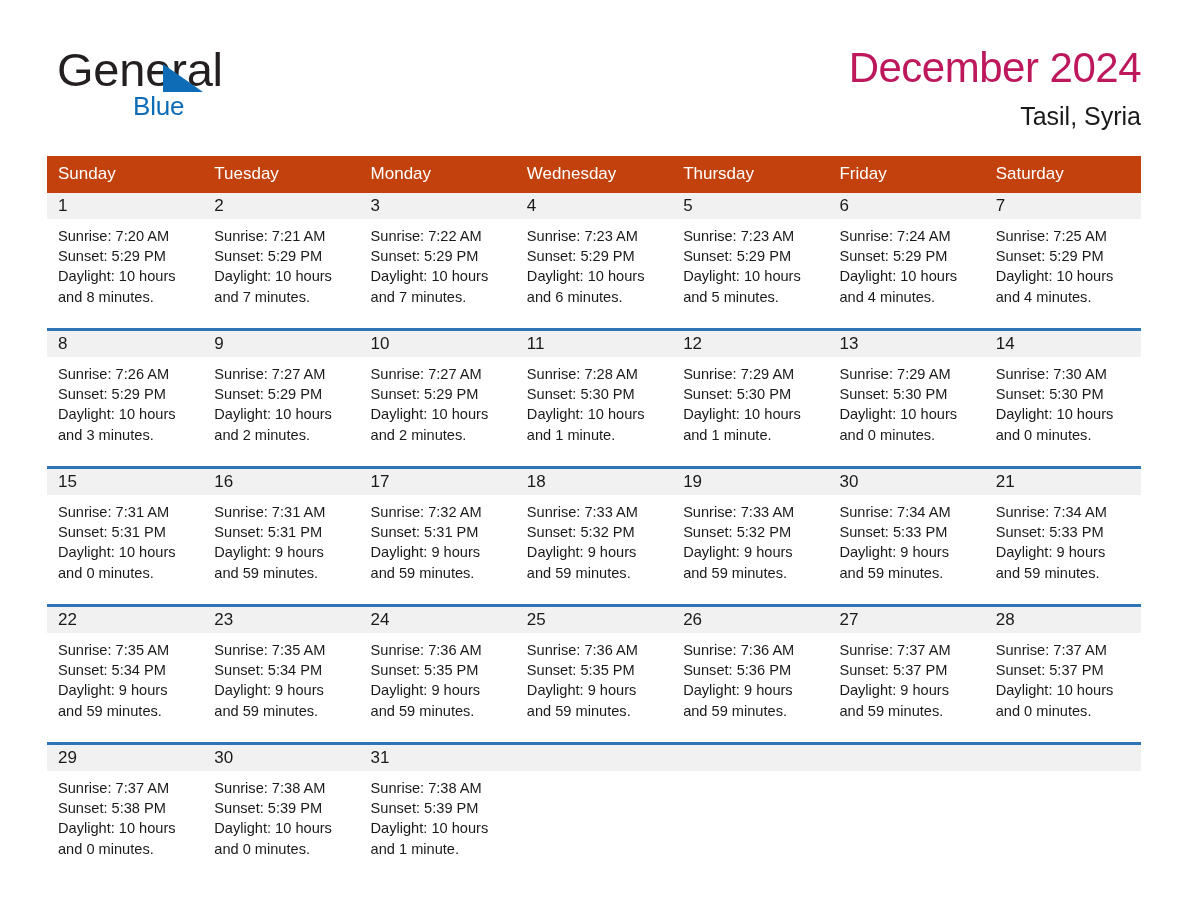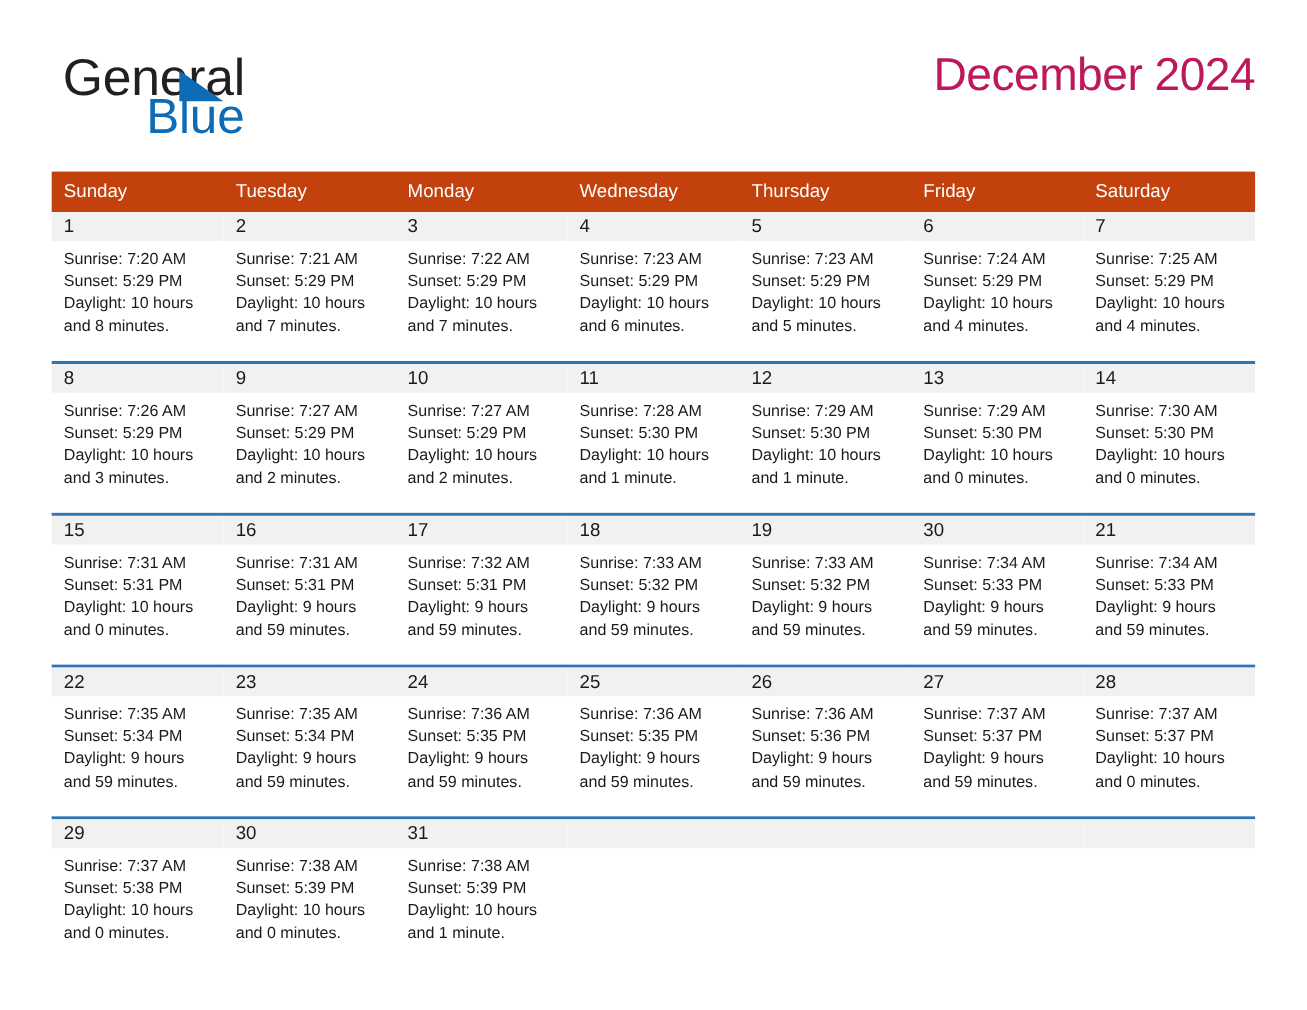--- a/index.html
+++ b/index.html
@@ -52,21 +52,21 @@
     top: 14px;
     width: 0;
     height: 0;
     border-left: 40px solid #0d6cb5;
     border-top: 28px solid transparent;
   }
   .brand-blue {
     position: absolute;
     left: 76px;
     top: 36px;
-    font-size: 45px;
+    font-size: 26px;
     line-height: 40px;
     letter-spacing: -0.2px;
     color: #0d6cb5;
     font-family: "Liberation Sans", sans-serif;
   }
 
   .title-block {
     position: absolute;
     right: 0;
     top: 0;
@@ -155,20 +155,21 @@
   <div class="header">
 
     <div class="brand">
       <span class="brand-general">General</span>
       <span class="brand-triangle"></span>
       <span class="brand-blue">Blue</span>
     </div>
 
     <div class="title-block">
       <div class="cal-title">December 2024</div>
+      <div class="cal-subtitle">Tasil, Syria</div>
     </div>
 
   </div>
 
   <div class="calendar">
 
     <div class="weekdays">
       <div class="weekday">Sunday</div>
       <div class="weekday">Tuesday</div>
       <div class="weekday">Monday</div>

